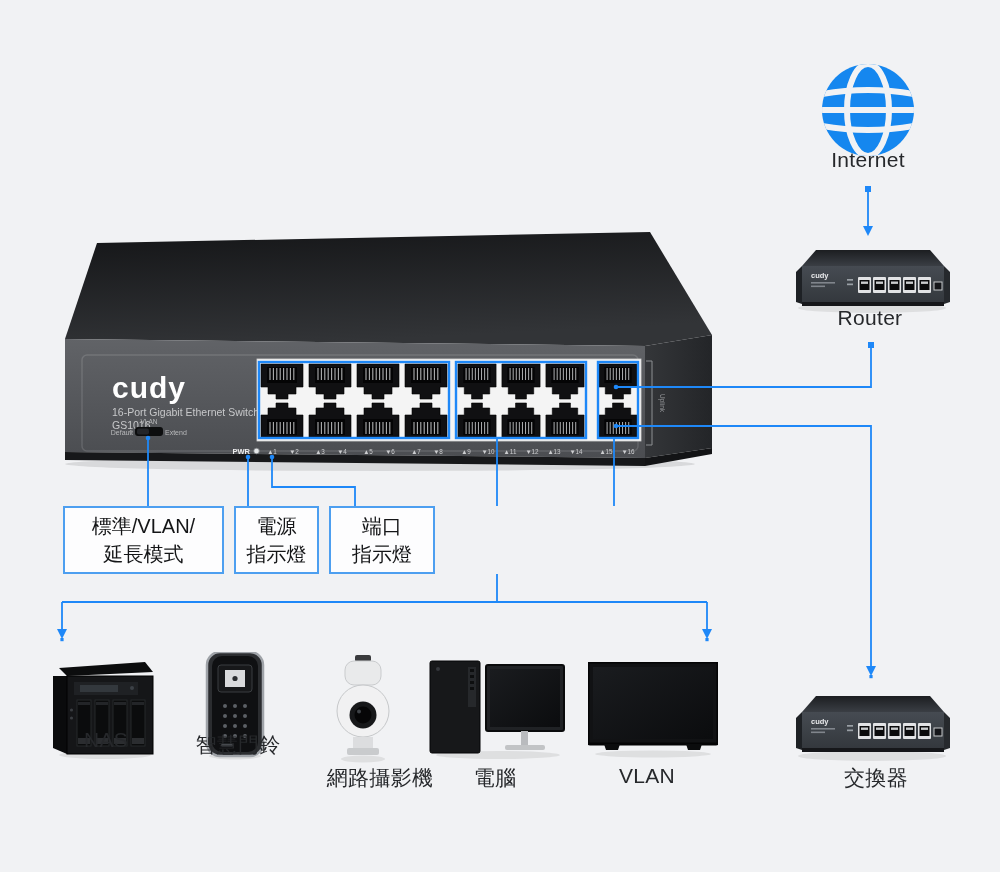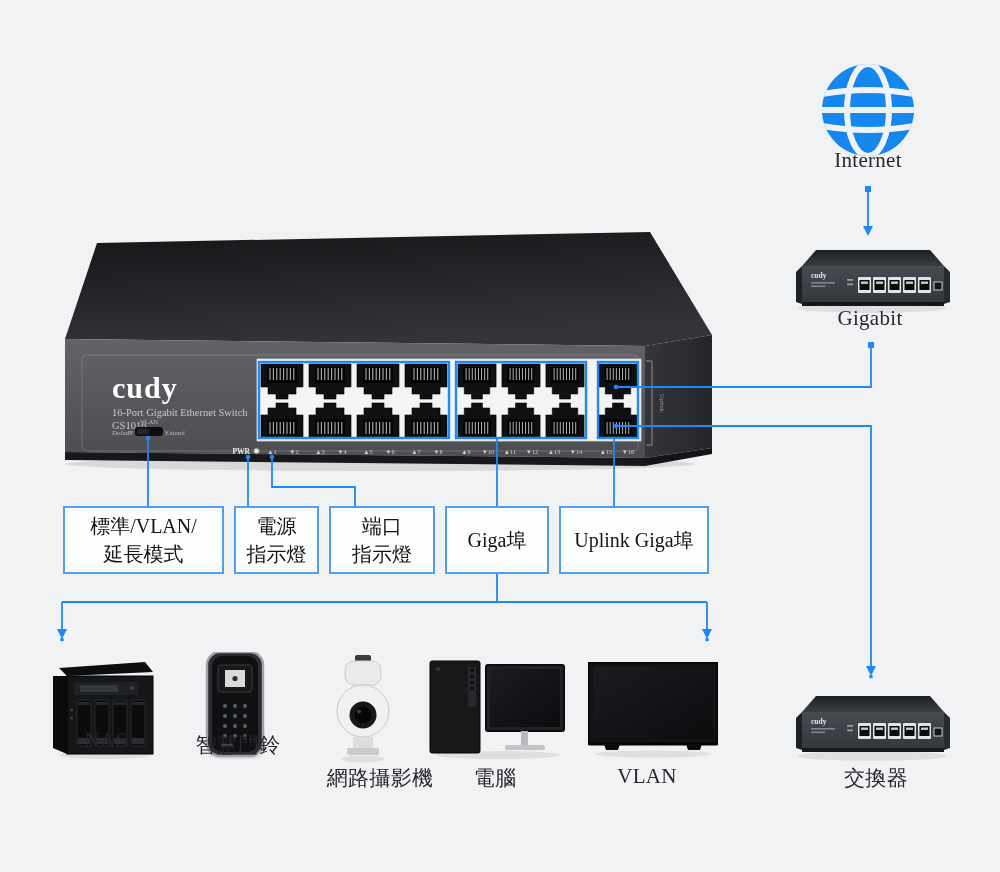--- a/index.html
+++ b/index.html
@@ -1,17 +1,17 @@
 <!DOCTYPE html>
 <html><head>
 <meta charset="utf-8">
 <style>
   html,body{margin:0;padding:0;background:#e4e6e9;}
   .canvas{position:relative;width:1000px;height:872px;background:#f1f2f4;overflow:hidden;
-          font-family:Liberation Serif, serif;}
+          font-family:Liberation Sans, sans-serif;}
   .abs{position:absolute;}
   .device-label{position:absolute;transform:translateX(-50%);font-size:21px;color:#26282b;
                 letter-spacing:.3px;white-space:nowrap;}
   .callout{position:absolute;height:68px;background:#fdfdfe;border:2px solid #4d9ff0;
            display:flex;flex-direction:column;align-items:center;justify-content:center;
            text-align:center;font-size:20px;color:#141517;line-height:1.4;box-sizing:border-box;}
   svg{display:block;}
 </style>
 </head>
 <body>
@@ -116,21 +116,21 @@
       <path d="M2,32 Q48,24 94,32"></path>
       <path d="M2,64 Q48,72 94,64"></path>
     </g>
   </svg>
   <div class="device-label" style="left:868px;top:148px">Internet</div>
 
   <svg class="abs" style="left:792px;top:240px" width="160" height="80" viewBox="0 0 160 80">
     <ellipse cx="80" cy="68" rx="74" ry="5" fill="rgba(0,0,0,0.08)"></ellipse>
     <use href="#router-device"></use>
   </svg>
-  <div class="device-label" style="left:870px;top:306px">Gigabit</div>
+  <div class="device-label" style="left:870px;top:306px">Router</div>
 
   <svg class="abs" style="left:60px;top:228px" width="660" height="245" viewBox="0 0 660 245">
     <ellipse cx="320" cy="236" rx="315" ry="7" fill="rgba(0,0,0,0.10)"></ellipse>
 
     <polygon points="37,15 590,4 652,107 585,118 5,111" fill="url(#gTopMain)"></polygon>
     <polygon points="585,118 652,107 652,220 585,230" fill="url(#gSideMain)"></polygon>
     <polygon points="5,111 585,118 585,230 5,224" fill="url(#gFrontMain)"></polygon>
     <polygon points="5,224 585,230 585,238 5,232" fill="#17181a"></polygon>
     <polygon points="585,230 652,220 652,226 585,238" fill="#131416"></polygon>
     <rect x="22" y="127" width="556" height="96" rx="5" fill="none" stroke="rgba(255,255,255,0.13)" stroke-width="1.5"></rect>
@@ -241,26 +241,20 @@
     <span>標準/VLAN/</span>
     <span>延長模式</span>
   </div>
   <div class="callout" style="left:234px;top:506px;width:85px">
     <span>電源</span>
     <span>指示燈</span>
   </div>
   <div class="callout" style="left:329px;top:506px;width:106px">
     <span>端口</span>
     <span>指示燈</span>
-  </div>
-  <div class="callout" style="left:445px;top:506px;width:104px">
-    <span>Giga埠</span>
-  </div>
-  <div class="callout" style="left:559px;top:506px;width:150px">
-    <span>Uplink Giga埠</span>
   </div>
 
   <svg class="abs" style="left:53px;top:660px" width="102" height="100" viewBox="0 0 102 100">
     <ellipse cx="52" cy="95" rx="46" ry="4" fill="rgba(0,0,0,0.08)"></ellipse>
     <polygon points="6,8 92,2 100,12 14,16" fill="#0c0d0e"></polygon>
     <polygon points="0,16 14,16 14,94 0,88" fill="#0a0b0c"></polygon>
     <rect x="14" y="16" width="86" height="78" fill="#151618" stroke="#000" stroke-width="1"></rect>
     <rect x="21" y="22" width="64" height="13" fill="#1f2124"></rect>
     <rect x="27" y="25" width="38" height="7" fill="#33383d"></rect>
     <circle cx="79" cy="28" r="2" fill="#3d4147"></circle>

